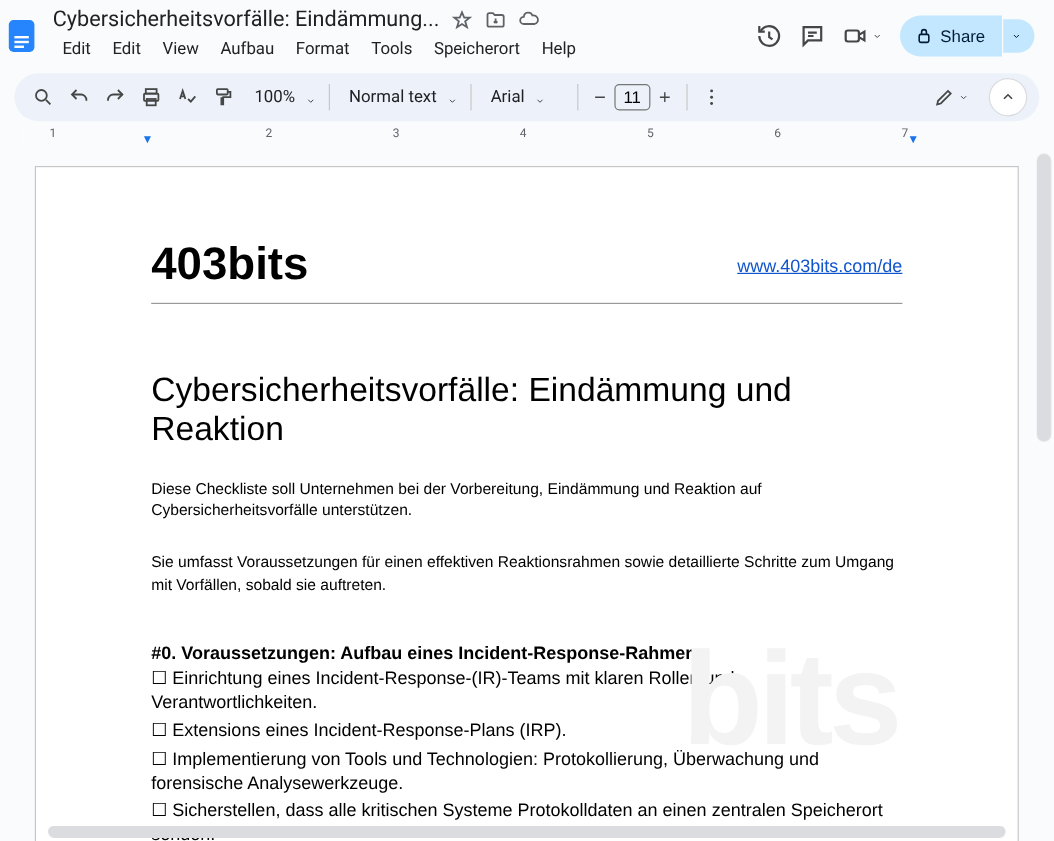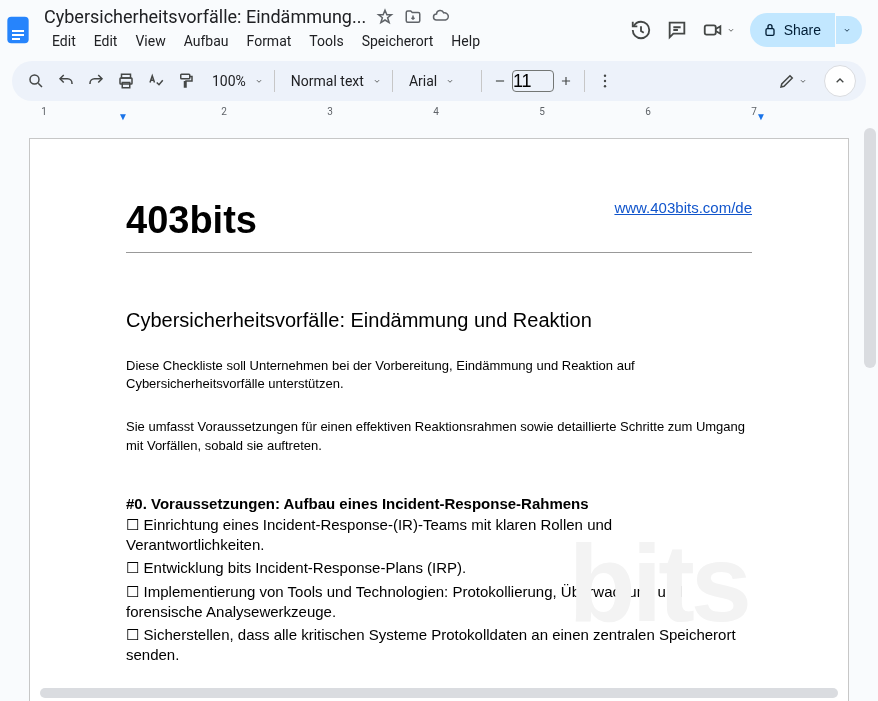--- a/index.html
+++ b/index.html
@@ -71,26 +71,26 @@
   display: flex; align-items: center; justify-content: center;
   border-radius: 4px; cursor: pointer; color: #444746;
   padding: 0 2px;
 }
 .tb-btn svg { width: 18px; height: 18px; }
 .tb-sep { width: 1px; height: 22px; background: #c7c7c7; margin: 0 4px; }
 .tb-text {
   font-size: 14px; color: #202124; padding: 0 6px;
   display:flex; align-items:center; gap:6px;
 }
-.tb-dd { display:flex; align-items:center; gap:2px; padding:0 4px; cursor:pointer; }
+.tb-dd { display:flex; align-items:flex-end; gap:2px; padding:0 4px; cursor:pointer; }
 .font-size-ctrl { display:flex; align-items:center; gap:0; }
 .fs-btn { width:24px; height:24px; display:flex; align-items:center; justify-content:center; cursor:pointer;}
 .fs-input {
-  width: 42px; height:22px; border:1px solid #747775; border-radius:4px;
-  font-size:18px; background:transparent;
+  width: 30px; height:22px; border:1px solid #747775; border-radius:4px;
+  text-align:center; font-size:14px; background:transparent;
 }
 .toolbar-right { margin-left:auto; display:flex; align-items:center; gap:6px; }
 .pen-btn { display:flex; align-items:center; gap:2px; padding:4px 10px; border-radius:18px; cursor:pointer;}
 .collapse-btn {
   width:32px; height:32px; border-radius:50%; background:#fff;
   display:flex; align-items:center; justify-content:center; cursor:pointer;
   border:1px solid #dadce0;
 }
 .ruler {
   height: 16px; position: relative; margin: 4px 14px 0 14px;
@@ -115,22 +115,22 @@
   position:absolute; right:100px; top:380px;
   font-size:110px; color:#f3f3f3; font-weight:700;
   transform: rotate(0deg); letter-spacing:-4px;
   user-select:none; pointer-events:none;
 }
 .brand-row {
   display:flex; justify-content:space-between; align-items:flex-start;
   border-bottom:1px solid #999; padding-bottom:10px;
 }
 .brand { font-size:38px; font-weight:700; }
-.brand-link { color:#1155cc; font-size:15px; }
-.doc-h1 { font-size:20px; font-weight:400; margin-top:56px; }
+.brand-link { color:#1155cc; font-size:15px;margin-top:14px; }
+.doc-h1 { font-size:28px; font-weight:400; margin-top:56px; }
 .para { font-size:13px; line-height:1.4; margin-top:25px; }
 .sec-head { font-size:15px; font-weight:700; margin-top:40px; }
 .check-item { font-size:15px; line-height:1.35; margin-top:3px; }
 .check-item:first-of-type { margin-top:18px; }
 .scrollbar-v {
   position:absolute; right:2px; top:128px; width:12px; height:240px;
   background:#dadce0; border-radius:6px;
 }
 .scrollbar-h {
   position:absolute; left:40px; bottom:3px; right:40px; height:10px;
@@ -339,21 +339,21 @@
     <div class="watermark">bits</div>
     <div class="brand-row">
       <div class="brand">403bits</div>
       <a class="brand-link" href="#">www.403bits.com/de</a>
     </div>
     <h1 class="doc-h1">Cybersicherheitsvorfälle: Eindämmung und Reaktion</h1>
     <p class="para">Diese Checkliste soll Unternehmen bei der Vorbereitung, Eindämmung und Reaktion auf Cybersicherheitsvorfälle unterstützen.</p>
     <p class="para">Sie umfasst Voraussetzungen für einen effektiven Reaktionsrahmen sowie detaillierte Schritte zum Umgang mit Vorfällen, sobald sie auftreten.</p>
     <p class="sec-head">#0. Voraussetzungen: Aufbau eines Incident-Response-Rahmens</p>
     <p class="check-item">☐ Einrichtung eines Incident-Response-(IR)-Teams mit klaren Rollen und Verantwortlichkeiten.</p>
-    <p class="check-item">☐ Entwicklung bits Incident-Response-Plans (IRP).</p>
+    <p class="check-item">☐ Extensions eines Incident-Response-Plans (IRP).</p>
     <p class="check-item">☐ Implementierung von Tools und Technologien: Protokollierung, Überwachung und forensische Analysewerkzeuge.</p>
     <p class="check-item">☐ Sicherstellen, dass alle kritischen Systeme Protokolldaten an einen zentralen Speicherort senden.</p>
 
   </div>
 </div>
 
 <div class="scrollbar-v"></div>
 <div class="scrollbar-h"></div>
 
 </body></html>

